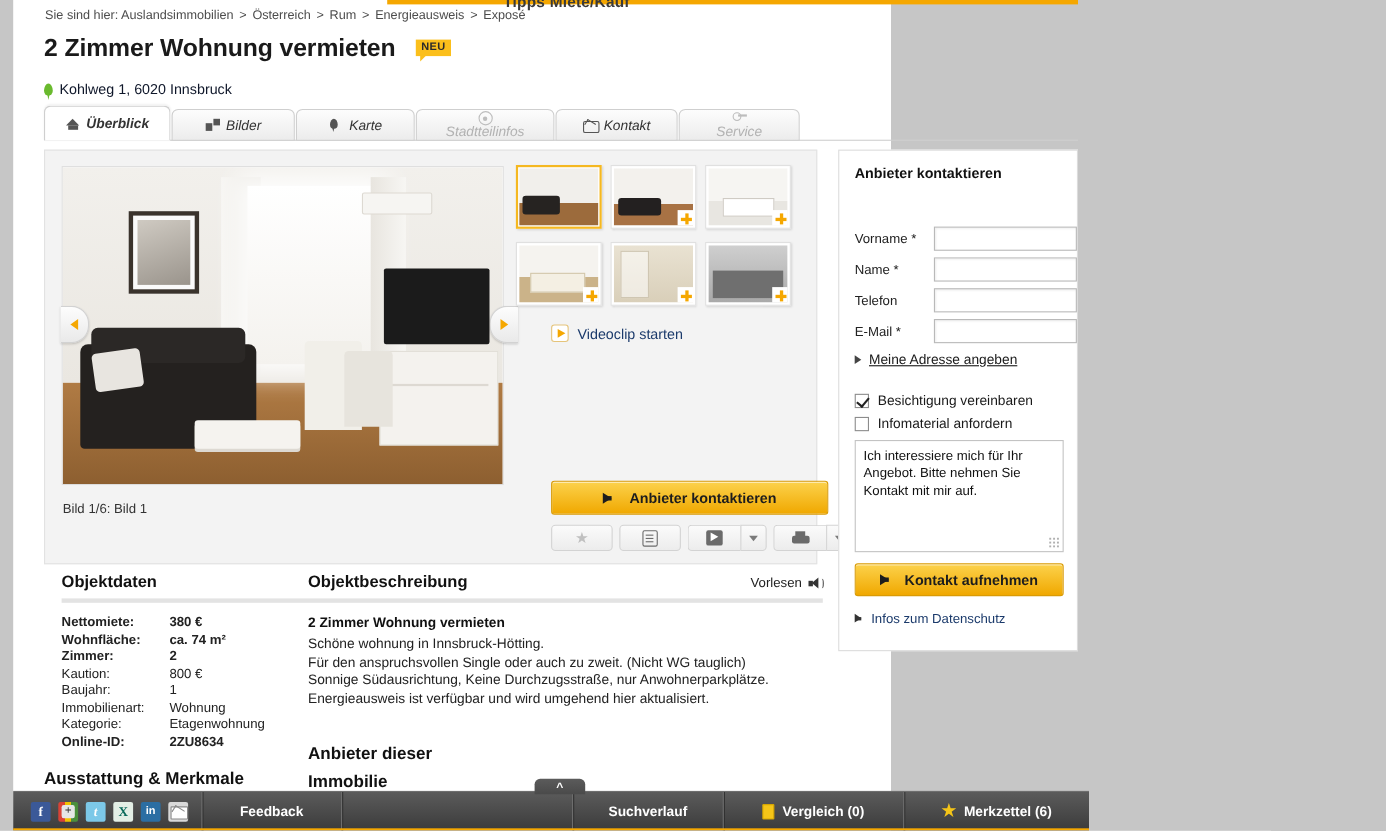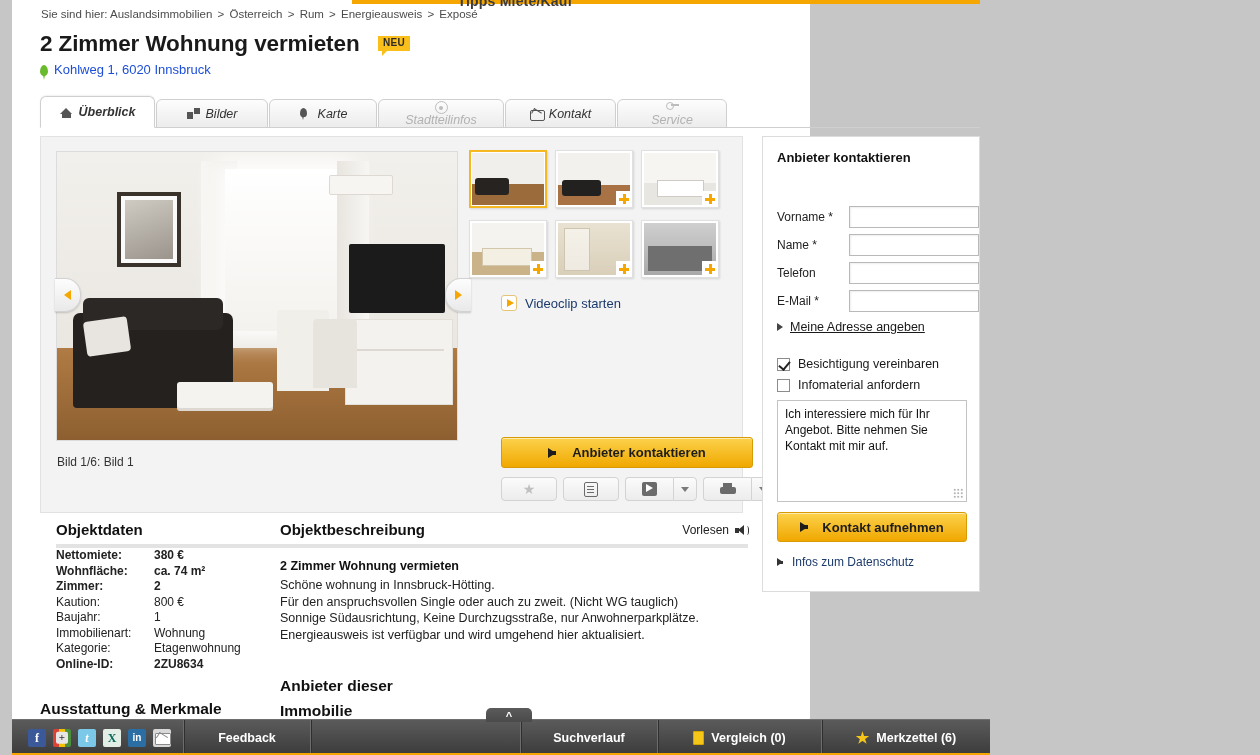--- a/index.html
+++ b/index.html
@@ -51,22 +51,22 @@
     line-height: 1;
     letter-spacing: .3px;
   }
   .neu-badge:after {
     content: ""; position: absolute; left: 4px; bottom: -5px;
     border-left: 5px solid #fbbf1b;
     border-bottom: 5px solid transparent;
   }
 
   .addr-line {
-    position: absolute; left: 28px; top: 62px;
-    font-size: 13px; color: #1d4ed8; white-space: nowrap;
+    position: absolute; left: 28px; top: 73px;
+    font-size: 13px; color: #0f172a; white-space: nowrap;
   }
   .pin-icon {
     display: inline-block; width: 8px; height: 11px;
     background: #6aba2e; border-radius: 50% 50% 50% 50%/60% 60% 40% 40%;
     position: relative; top: 2px; margin-right: 6px;
   }
   .pin-icon:after {
     content:""; position:absolute; left:2.5px; bottom:-4px;
     border-left:1.5px solid transparent; border-right:1.5px solid transparent;
     border-top:5px solid #6aba2e;
@@ -364,21 +364,21 @@
   .privacy-link .arr:before { content:""; position:absolute; left:-5px; top:-1.5px; width:5px; height:3px; background:#333; }
 
   
   .sec { position:absolute; }
   .sec-h {
     font-size: 15px; font-weight:bold; color:#111; white-space:nowrap;
   }
   .sec-rule { height:4px; background:#e3e3e3; margin-top:6px; }
 
   .objektdaten { left: 16px; top: 393px; width: 224px; }
-  .dt-table { font-size:12px; color:#222; }
+  .dt-table { margin-top:10px; font-size:12px; color:#222; }
   .dt-row { display:flex; line-height:15.5px; }
   .dt-row .k { width: 98px; }
   .dt-row.b .k, .dt-row.b .v { font-weight: bold; }
 
   .objektbeschr { left: 240px; top: 393px; width: 468px; }
   .vorlesen {
     position:absolute; right:0; top:2px;
     display:flex; align-items:center; gap:6px;
     font-size:12px; color:#222;
   }

